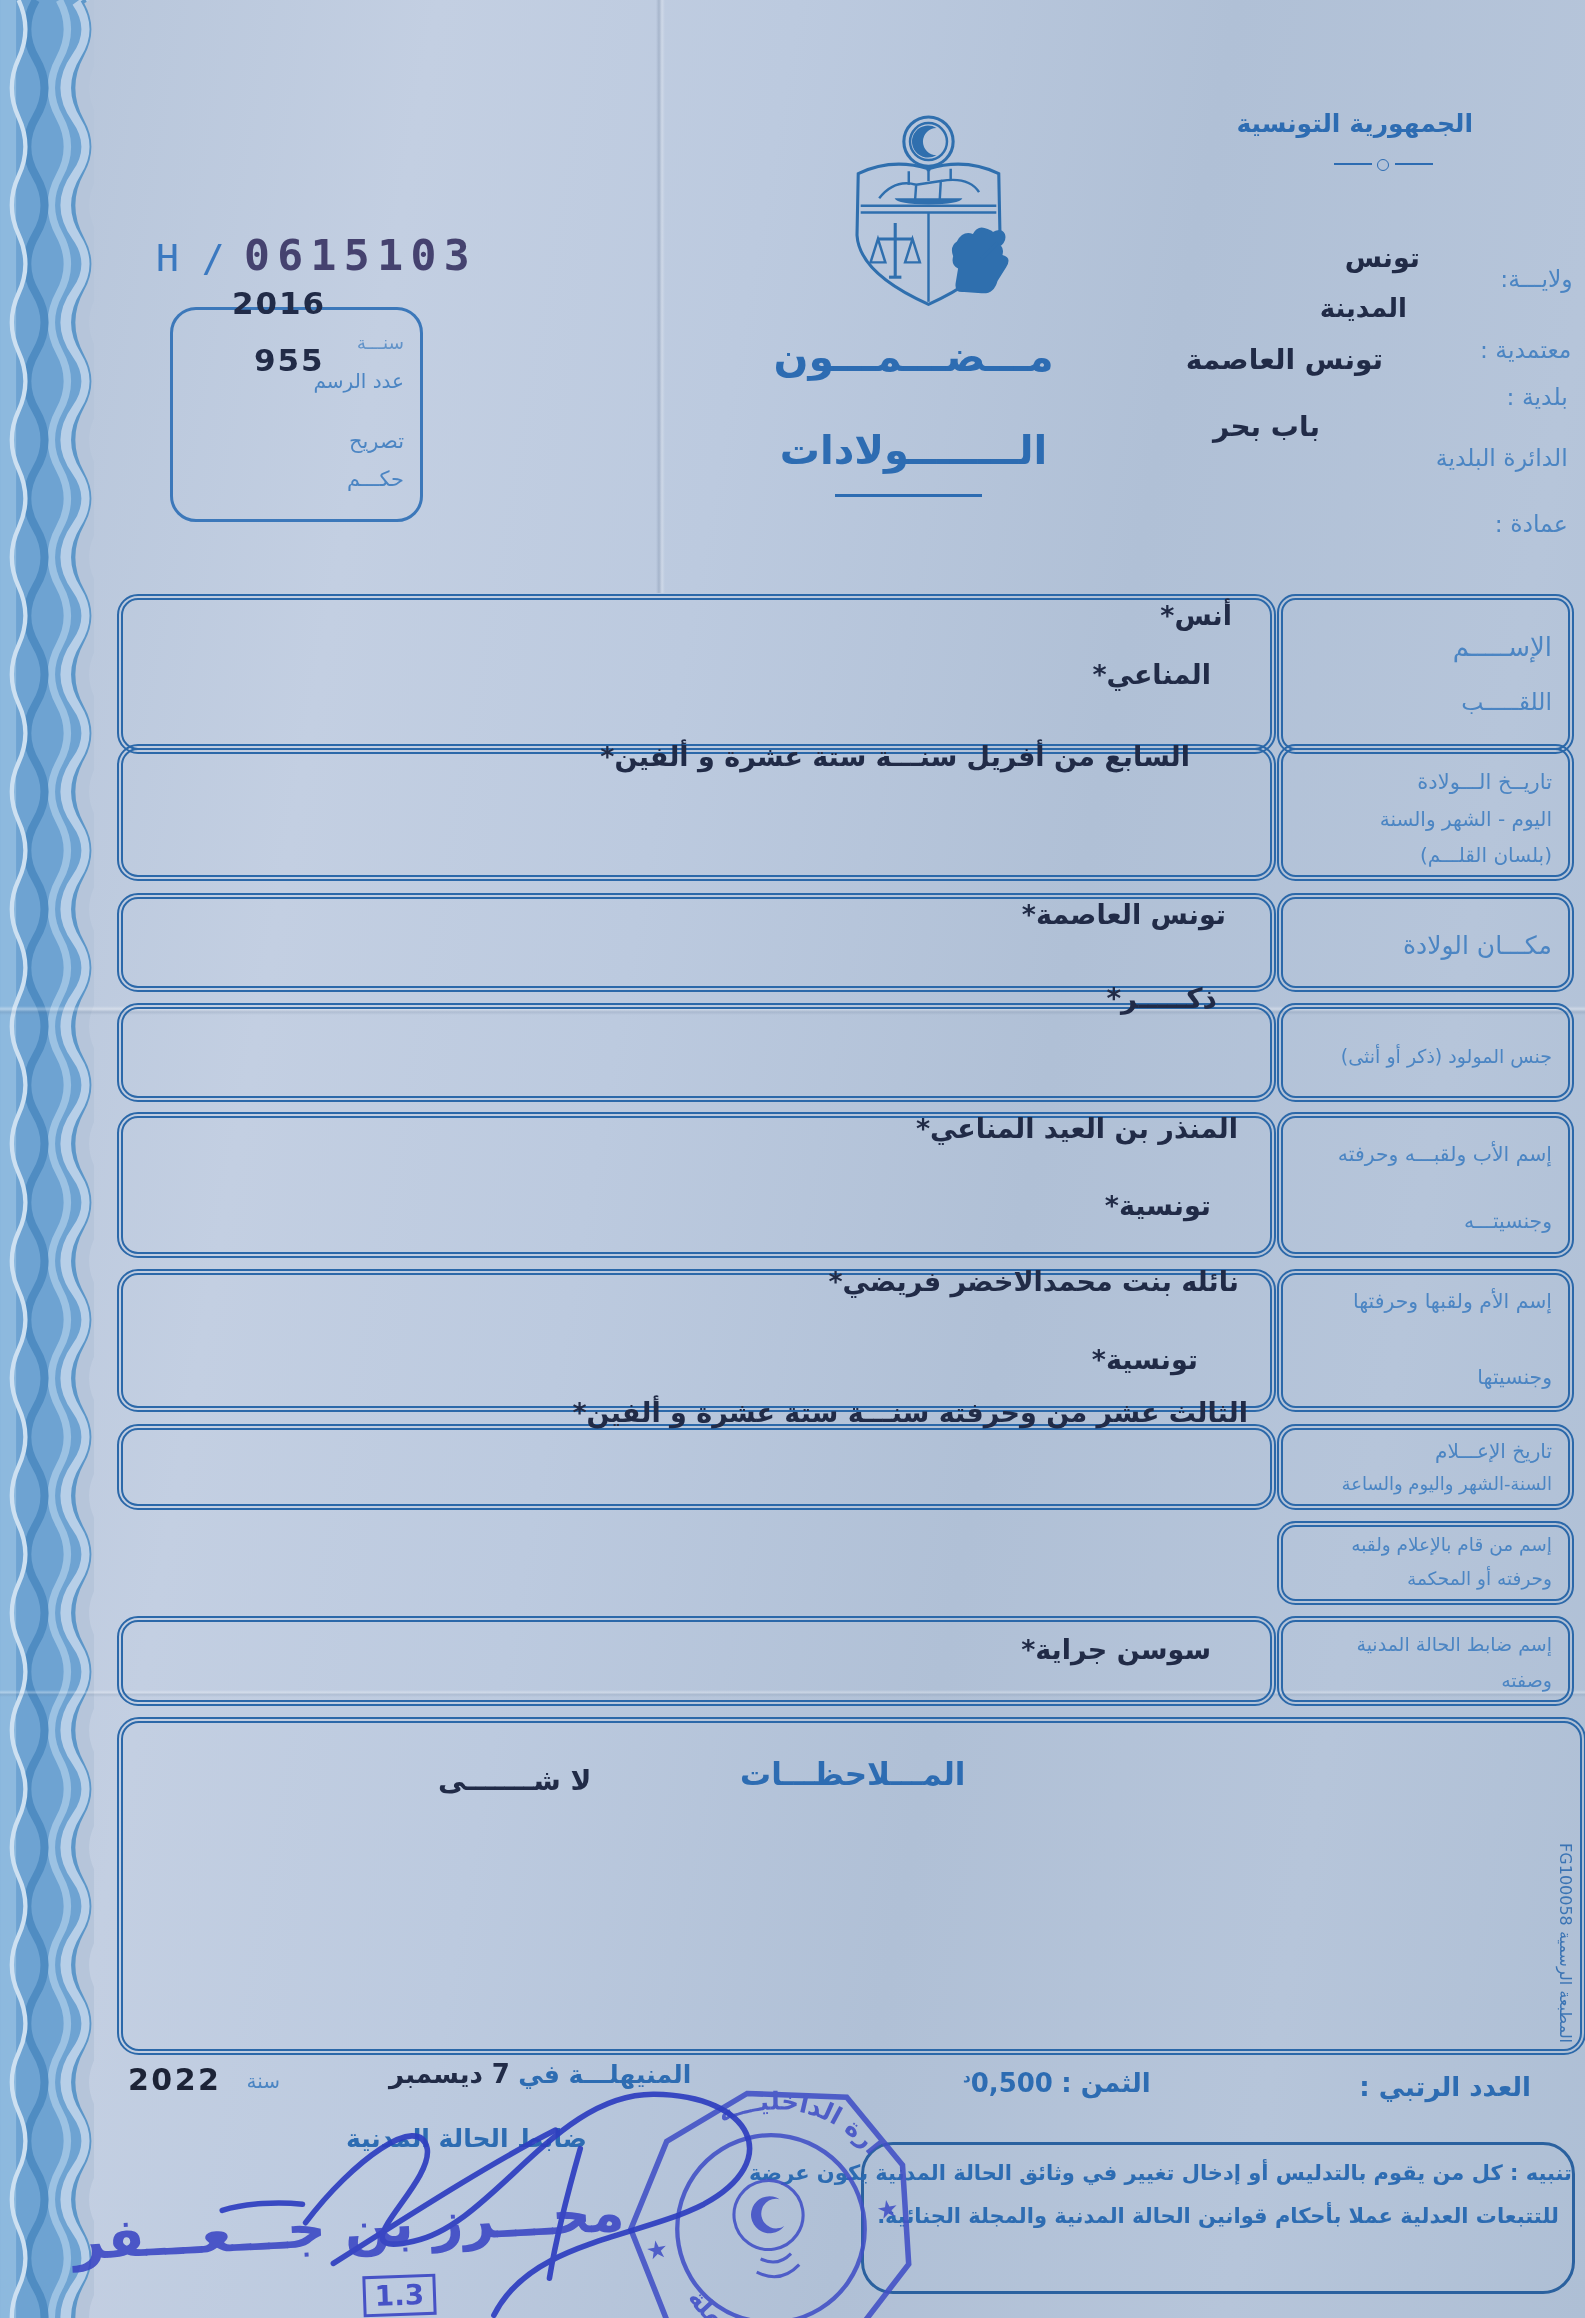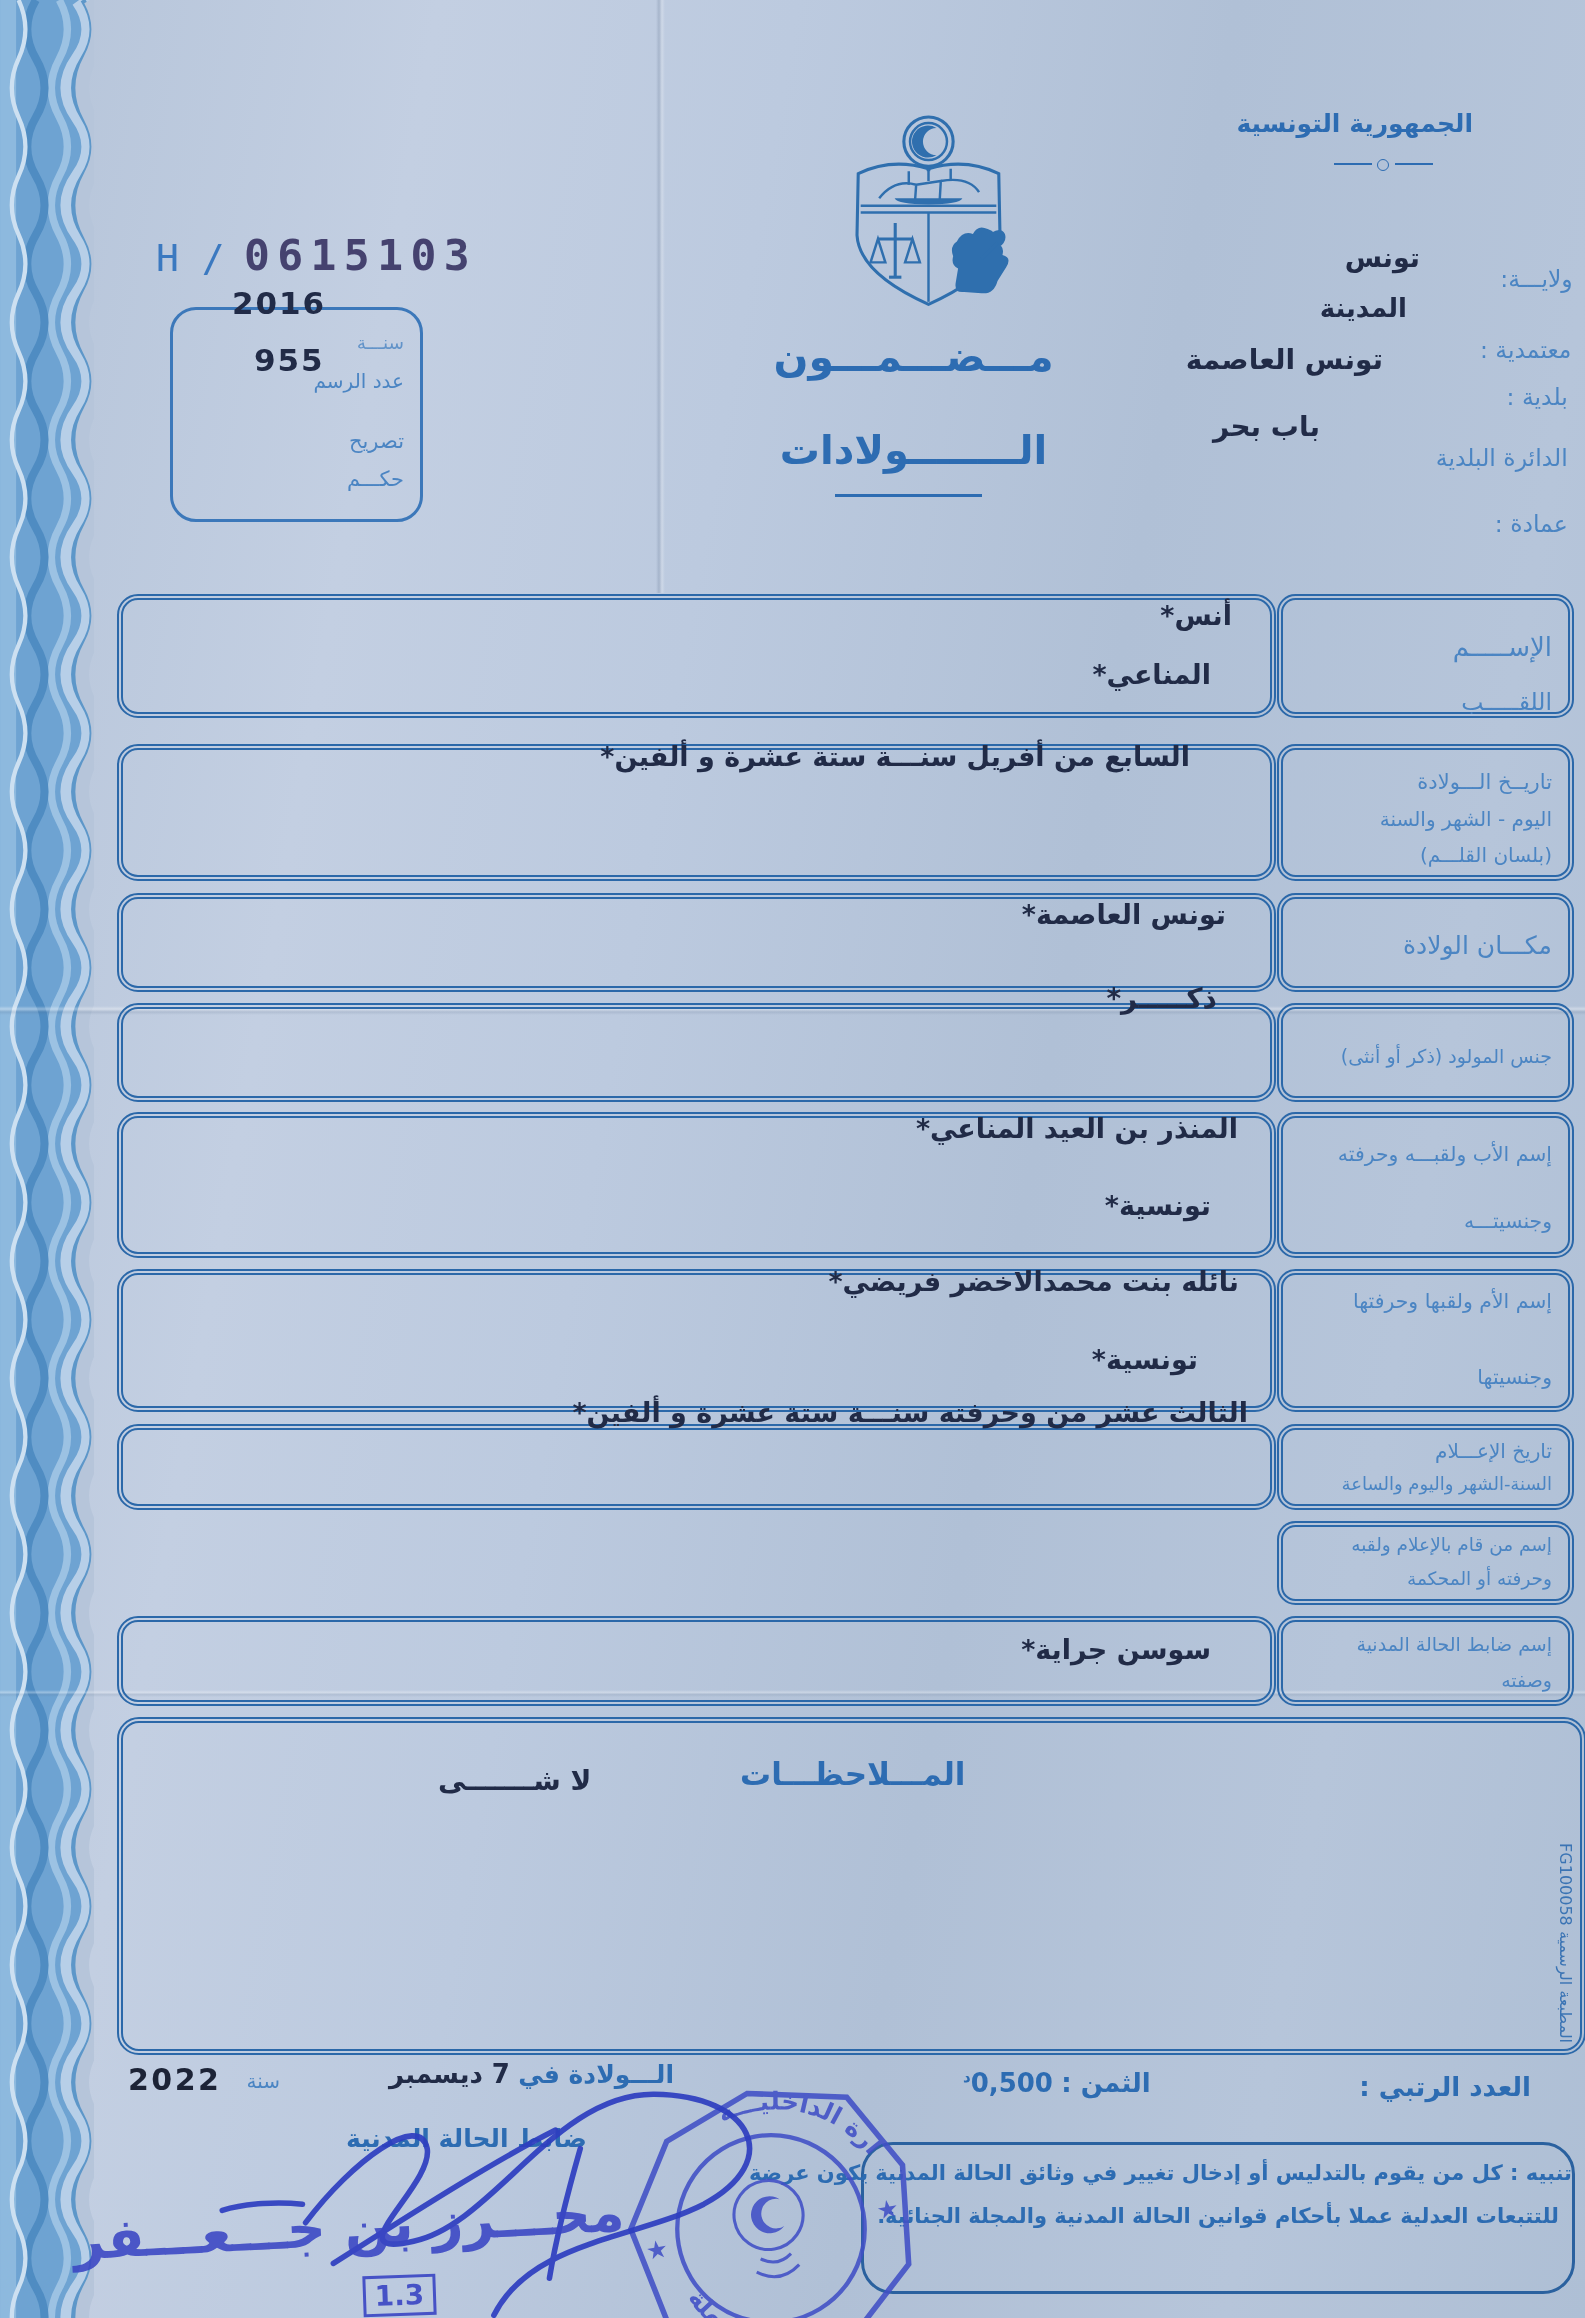--- a/index.html
+++ b/index.html
@@ -88,21 +88,21 @@
   <div class="abs lbl" style="right:12.3px;top:265px;font-size:23.5px;">ولايـــة:</div>
   <div class="abs val" style="right:165px;top:242px;font-size:27px;">تونس</div>
   <div class="abs val" style="right:178px;top:293px;font-size:26px;">المدينة</div>
   <div class="abs lbl" style="right:13.6px;top:336px;font-size:23.5px;">معتمدية :</div>
   <div class="abs val" style="right:202px;top:343px;font-size:28px;">تونس العاصمة</div>
   <div class="abs lbl" style="right:17.3px;top:383px;font-size:23.5px;">بلدية :</div>
   <div class="abs val" style="right:265px;top:410px;font-size:28px;">باب بحر</div>
   <div class="abs lbl" style="right:17.3px;top:444px;font-size:23.5px;margin-left:48px;">الدائرة البلدية</div>
   <div class="abs lbl" style="right:17.3px;top:510px;font-size:23.5px;">عمادة :</div>
 
-  <div class="row" style="top:594px;height:124px;">
+  <div class="row" style="top:594px;height:160px;">
     <div class="vbox">
       <div class="val" style="top:0px;right:38px;">أنس*</div>
       <div class="val" style="top:59px;right:59px;">المناعي*</div>
     </div>
     <div class="lbox">
       <div class="lbl" style="top:32px;font-size:26px;">الإســـــم</div>
       <div class="lbl" style="top:88px;font-size:23.5px;">اللقـــــب</div>
     </div>
   </div>
 
@@ -189,21 +189,21 @@
     <div class="abs rtl stamped" style="left:315px;top:41px;font-size:28px;">لا شـــــــى</div>
   </div>
   <div class="abs rtl" style="right:10px;top:2043px;width:204px;font-size:16px;color:#3b74b4;transform:rotate(90deg);transform-origin:right top;text-align:right;">المطبعة الرسمية FG100058</div>
 
   <div class="abs print rtl" style="right:54px;top:2072px;font-size:26px;">العدد الرتبي :</div>
   <div class="abs rtl" style="left:963px;top:2068px;font-size:26px;">
     <span class="print">الثمن :</span>
     <span class="print">0,500</span><sup class="cur print">د</sup>
   </div>
   <div class="abs rtl" style="left:389px;top:2059px;font-size:26px;">
-    <span class="print" style="font-size:25px;">الـــولادة في</span>
+    <span class="print" style="font-size:25px;">المنيهلـــة في</span>
     <span class="stamped" style="letter-spacing:1.2px;">7 ديسمبر</span>
   </div>
   <div class="abs lbl" style="right:1305px;top:2069px;font-size:20px;">سنة</div>
   <div class="abs stamped" style="left:128px;top:2062px;font-size:30px;letter-spacing:2.5px;color:#1c2336;">2022</div>
   <div class="abs print rtl" style="left:346px;top:2124px;font-size:25px;">ضابط الحالة المدنية</div>
 
   <div class="abs rtl" style="left:861px;top:2142px;width:714px;height:152px;border:3.7px solid #2a619f;border-radius:32px;text-align:center;padding-top:16px;box-sizing:border-box;">
     <div class="print" style="font-size:21px;direction:rtl;">تنبيه : كل من يقوم بالتدليس أو إدخال تغيير في وثائق الحالة المدنية يكون عرضة</div>
     <div class="print" style="font-size:21px;margin-top:18.5px;direction:rtl;">للتتبعات العدلية عملا بأحكام قوانين الحالة المدنية والمجلة الجنائية.</div>
   </div>

